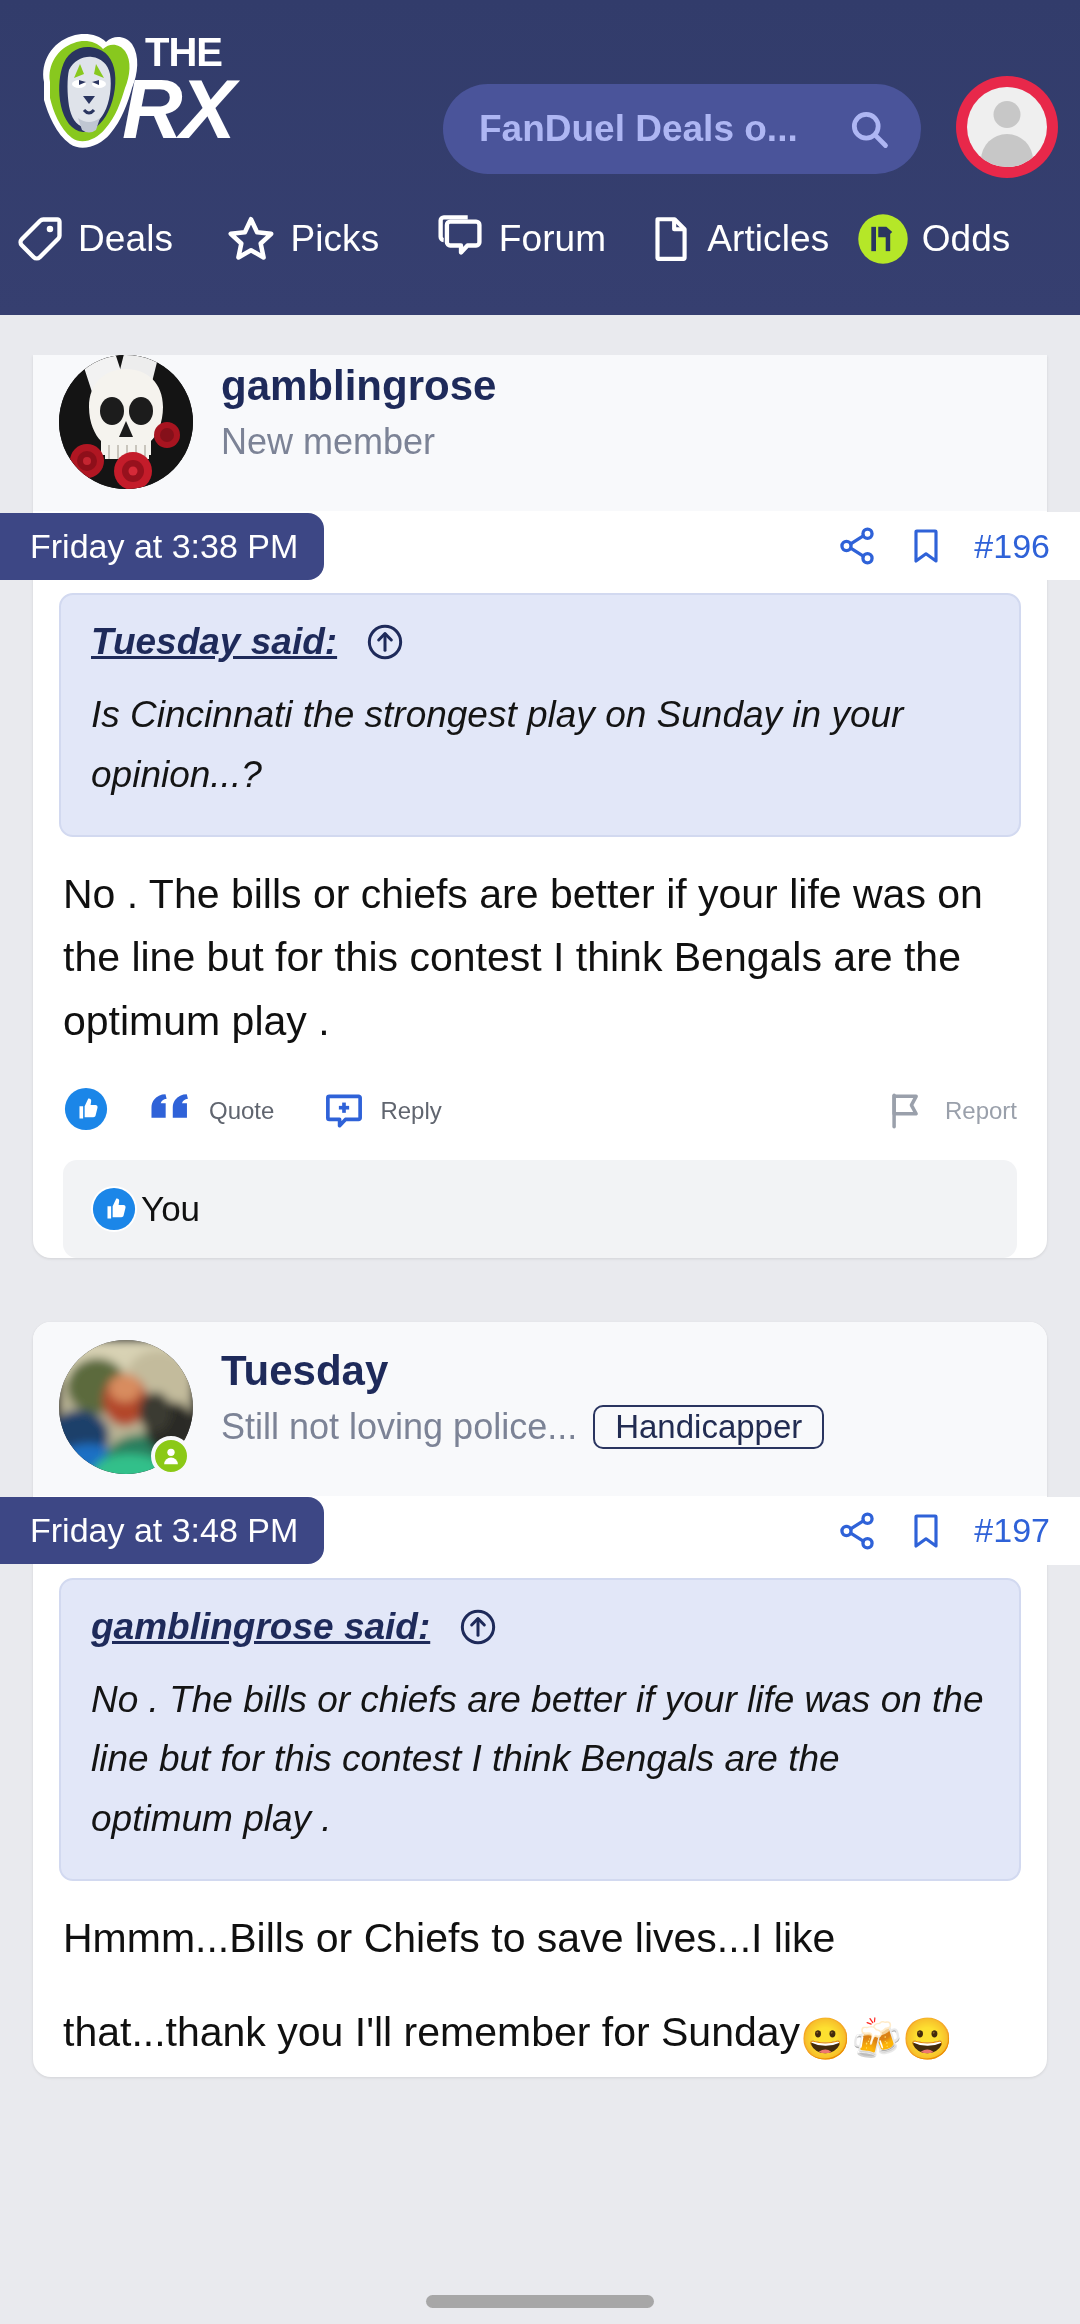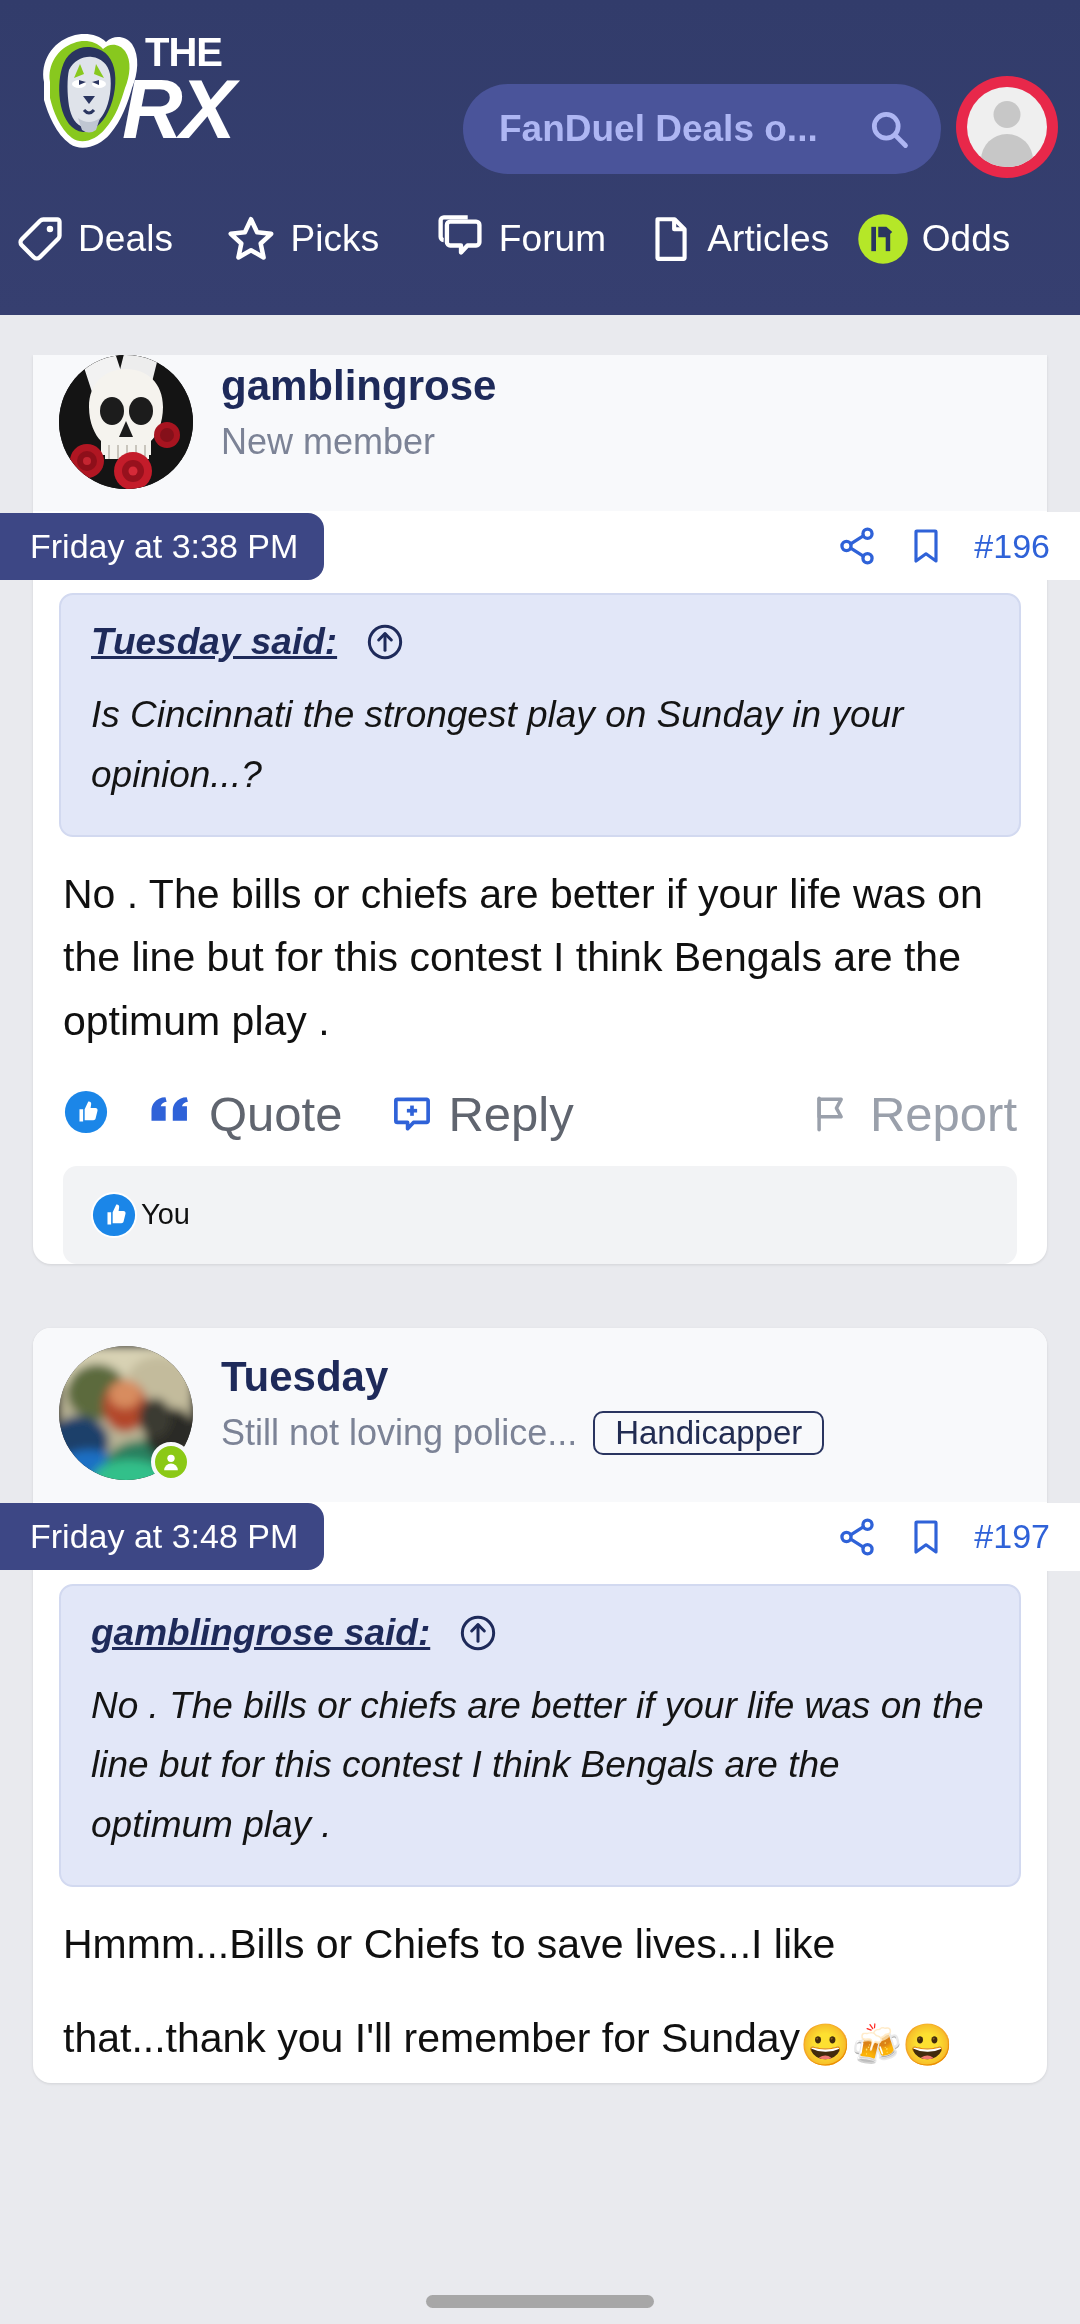--- a/index.html
+++ b/index.html
@@ -36,21 +36,21 @@
     position: absolute;
     left: 26px;
     top: 22px;
     width: 275px;
     height: 140px;
   }
   .logo svg { display:block; width:275px; height:140px; }
 
   .searchbox {
     position: absolute;
-    left: 463px;
+    left: 443px;
     top: 84px;
     width: 478px;
     height: 90px;
     background: #4a549a;
     border-radius: 46px;
     display: flex;
     align-items: center;
     padding: 0 30px 0 36px;
   }
   .search-text {
@@ -298,21 +298,21 @@
   }
   .act {
     display: flex;
     align-items: center;
     gap: 14px;
     margin-right: 48px;
   }
   .act svg { display:block; }
   .act-label {
     color: #60656f;
-    font-size: 49px;
+    font-size: 24px;
   }
   .act.report { margin-left: auto; margin-right: 0; gap: 18px; }
   .act.report .act-label { color: #9aa0ab; }
 
   .like-only { margin-right: 40px; }
 
   
   .reactions {
     margin: 0 30px 26px 30px;
     background: #f2f3f5;
@@ -325,21 +325,21 @@
   .react-icon {
     width: 46px; height: 46px;
     border-radius: 50%;
     background: #fff;
     display:flex; align-items:center; justify-content:center;
     flex: none;
   }
   .react-icon svg { display:block; }
   .react-text {
     color: #101010;
-    font-size: 29px;
+    font-size: 35px;
   }
 
   .gap { height: 38px; }
 
   
   .home-ind {
     position: absolute;
     left: 50%;
     transform: translateX(-50%);
     bottom: 16px;

